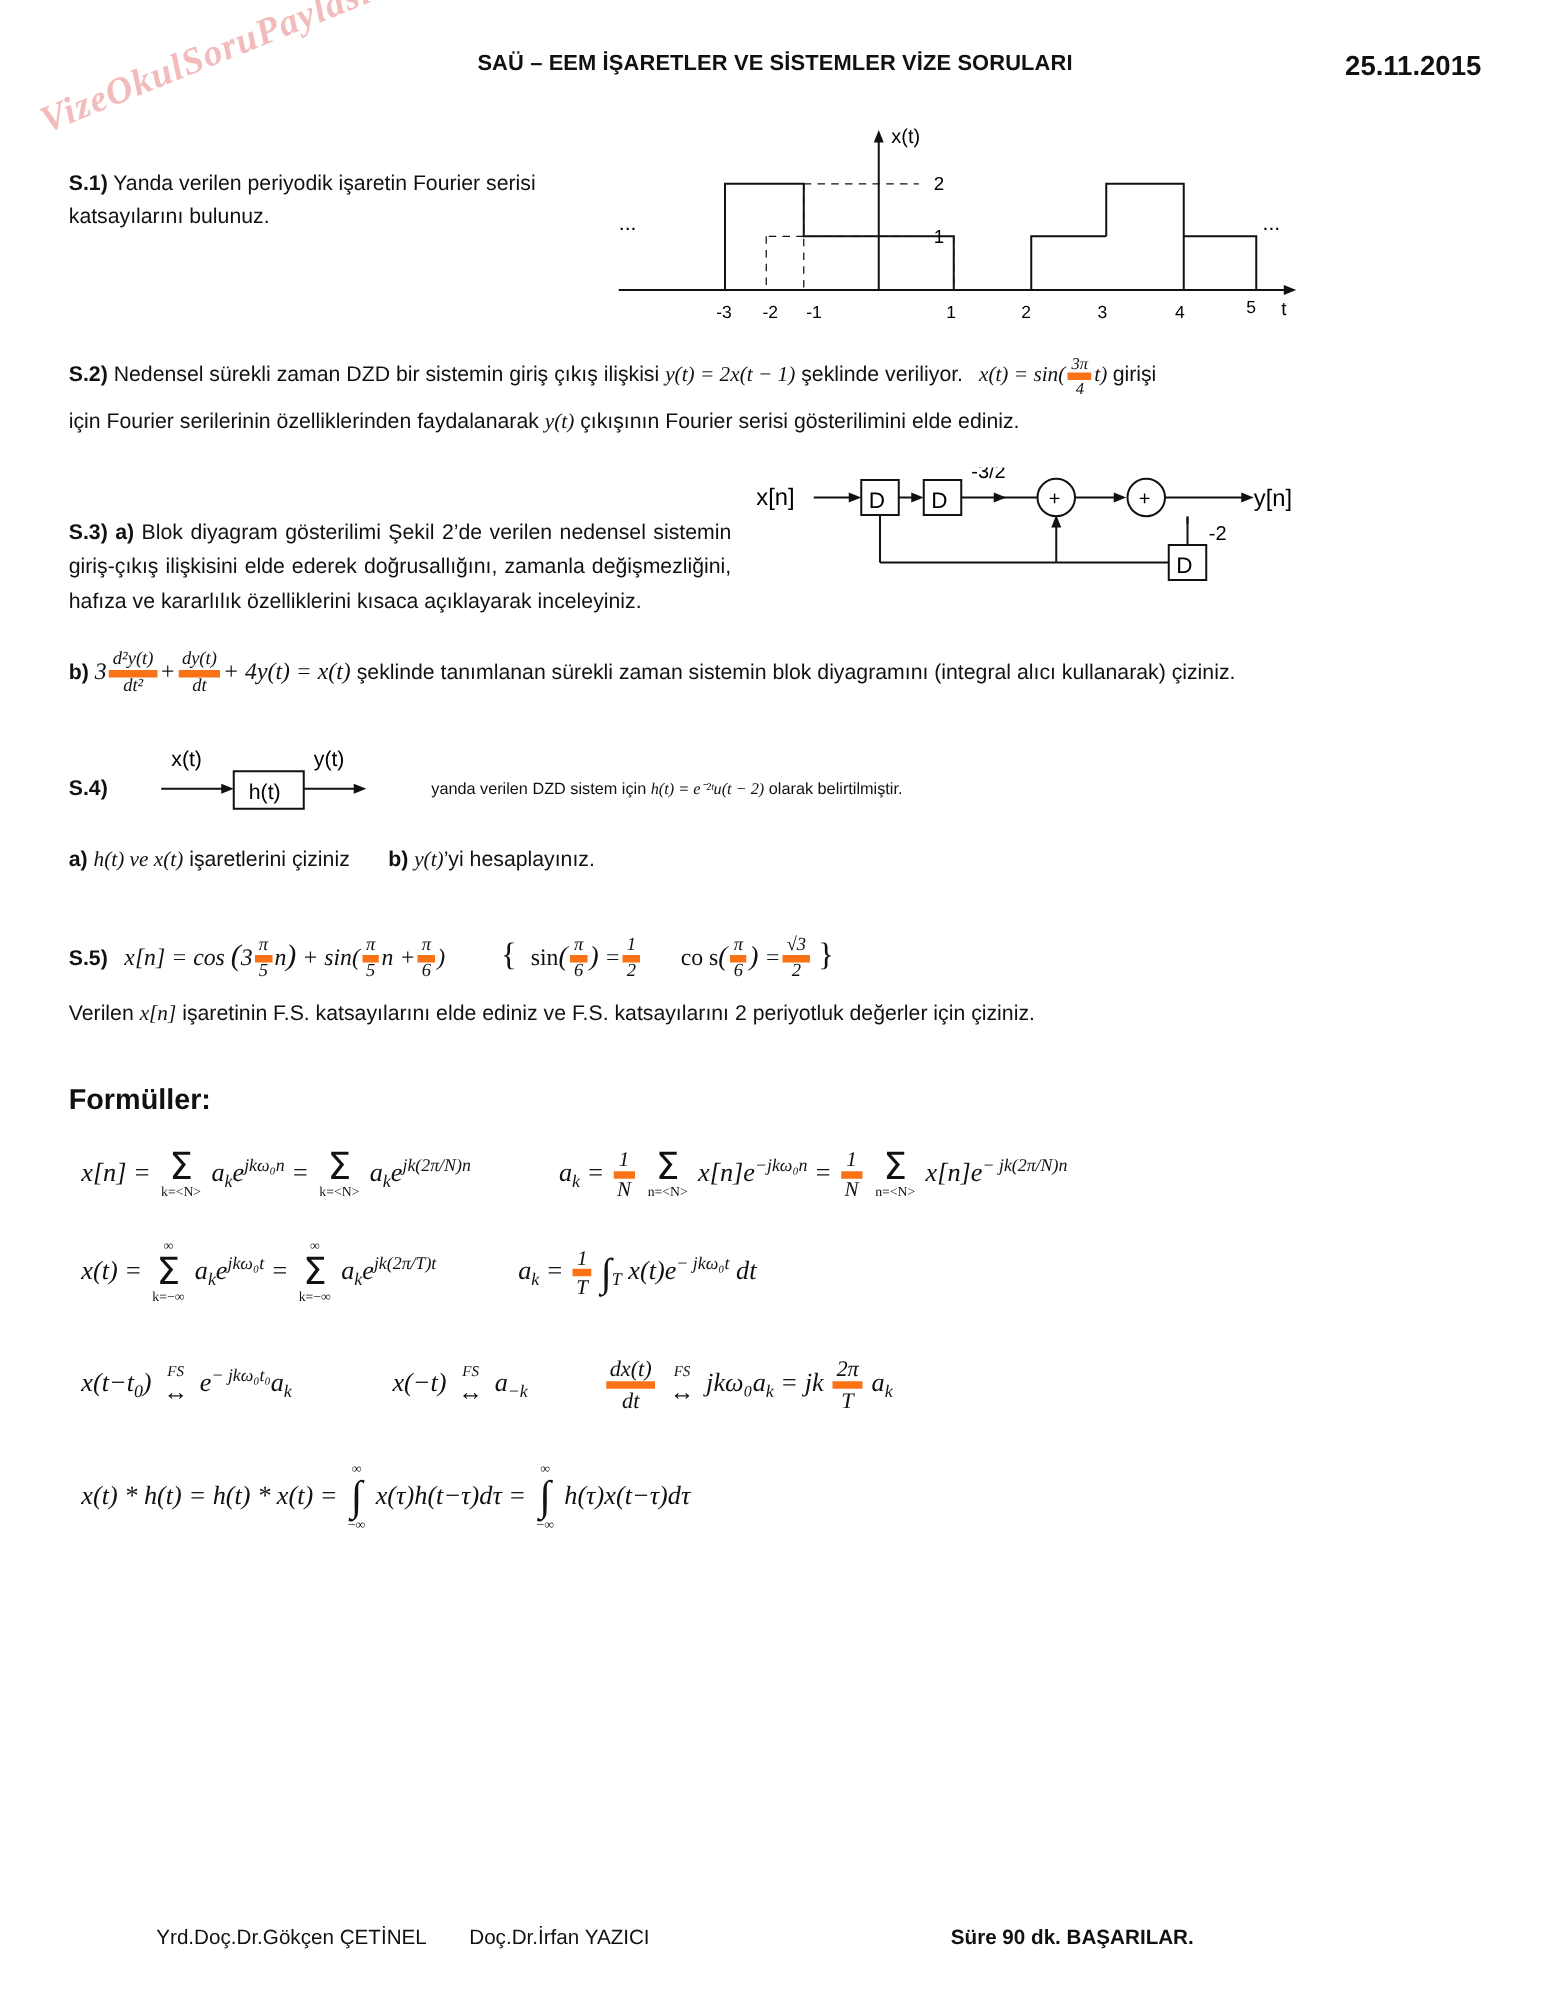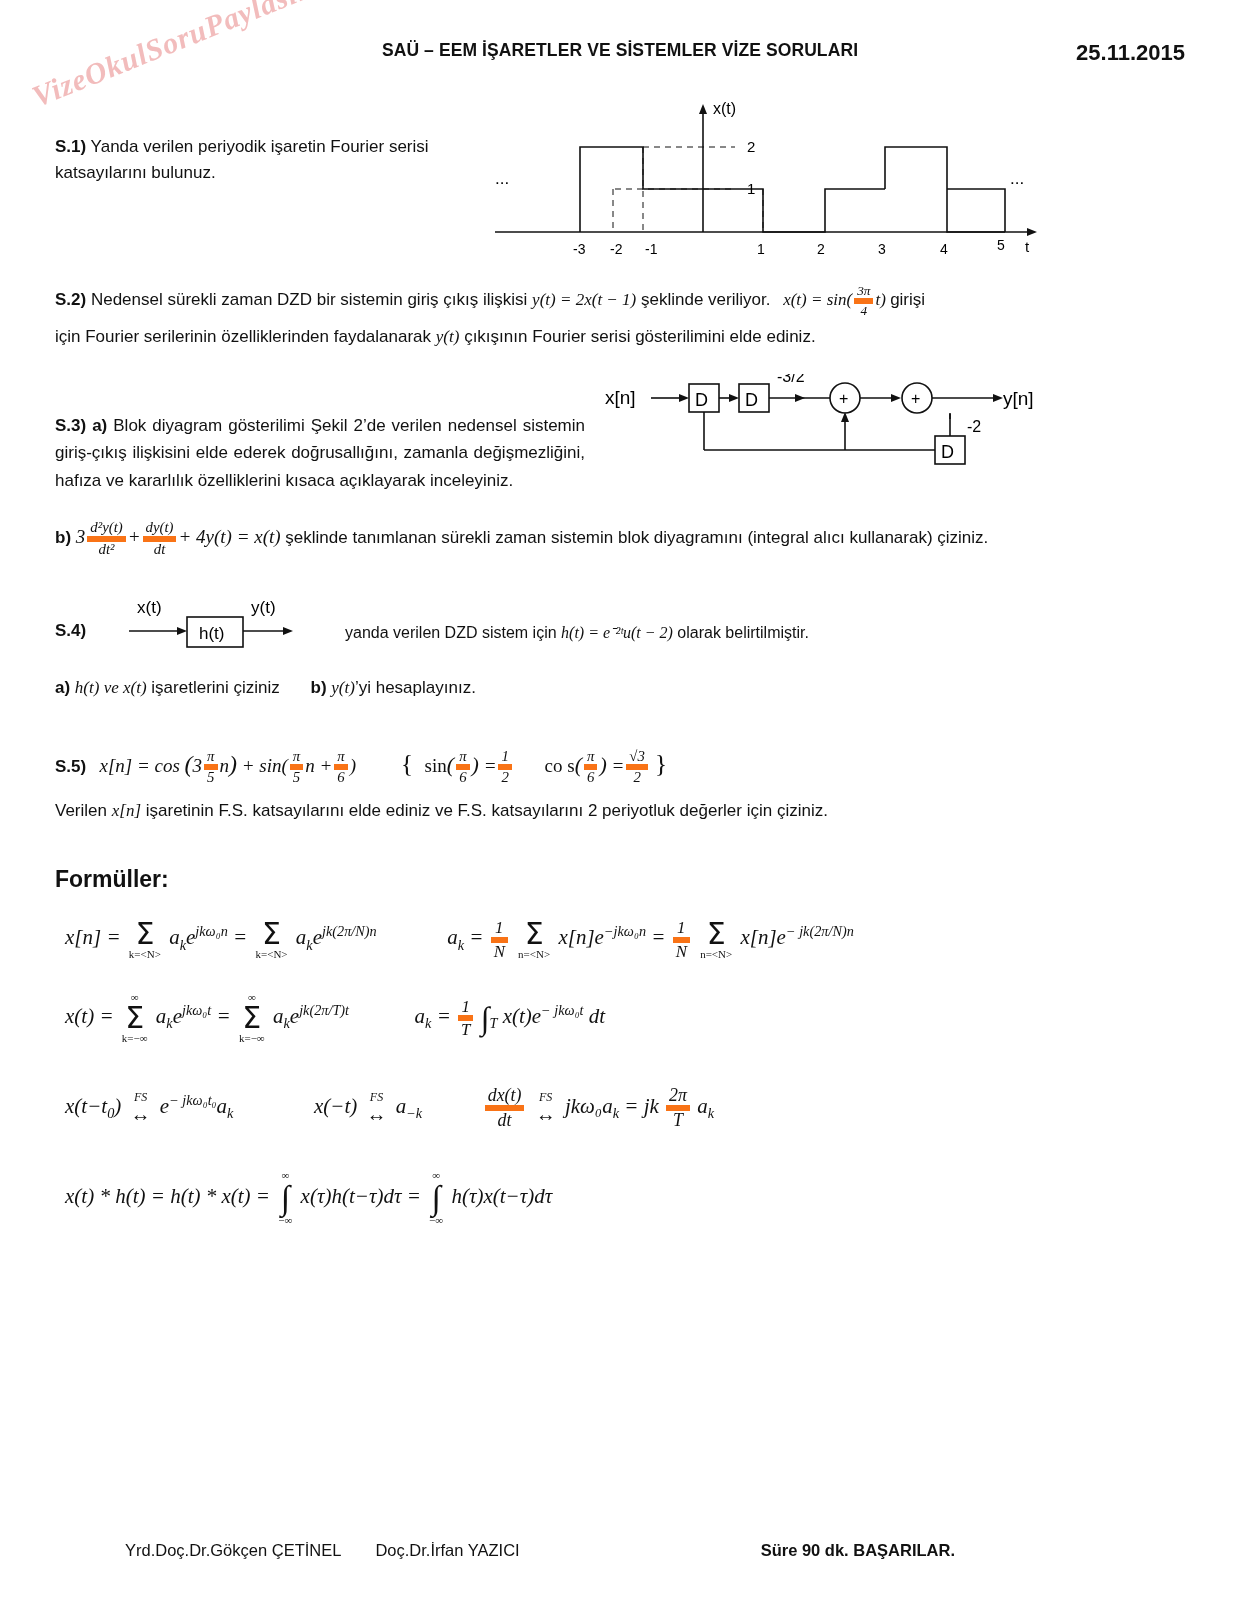--- a/index.html
+++ b/index.html
@@ -84,21 +84,21 @@
 
   
   .s3row{display:flex;align-items:flex-end;gap:20px;margin-top:24px;}
   .s3text{width:530px;font-size:17px;line-height:1.62;text-align:justify;}
   .s3fig{flex:1;position:relative;height:120px;}
 
   
   .s4row{display:flex;align-items:flex-start;gap:6px;margin-top:34px;}
   .s4label{font-weight:bold;font-size:17px;padding-top:30px;width:58px;}
   .s4fig{position:relative;width:220px;height:70px;}
-  .s4rest{font-size:16px;padding-top:30px;}
+  .s4rest{font-size:13px;padding-top:30px;}
 
   
   .formtitle{font-weight:bold;font-size:23px;margin-top:42px;}
   .formula{
     font-family:"Liberation Serif", serif;
     font-style:italic;
     font-size:21px;
     margin:26px 0 0 0;
     white-space:nowrap;
   }

